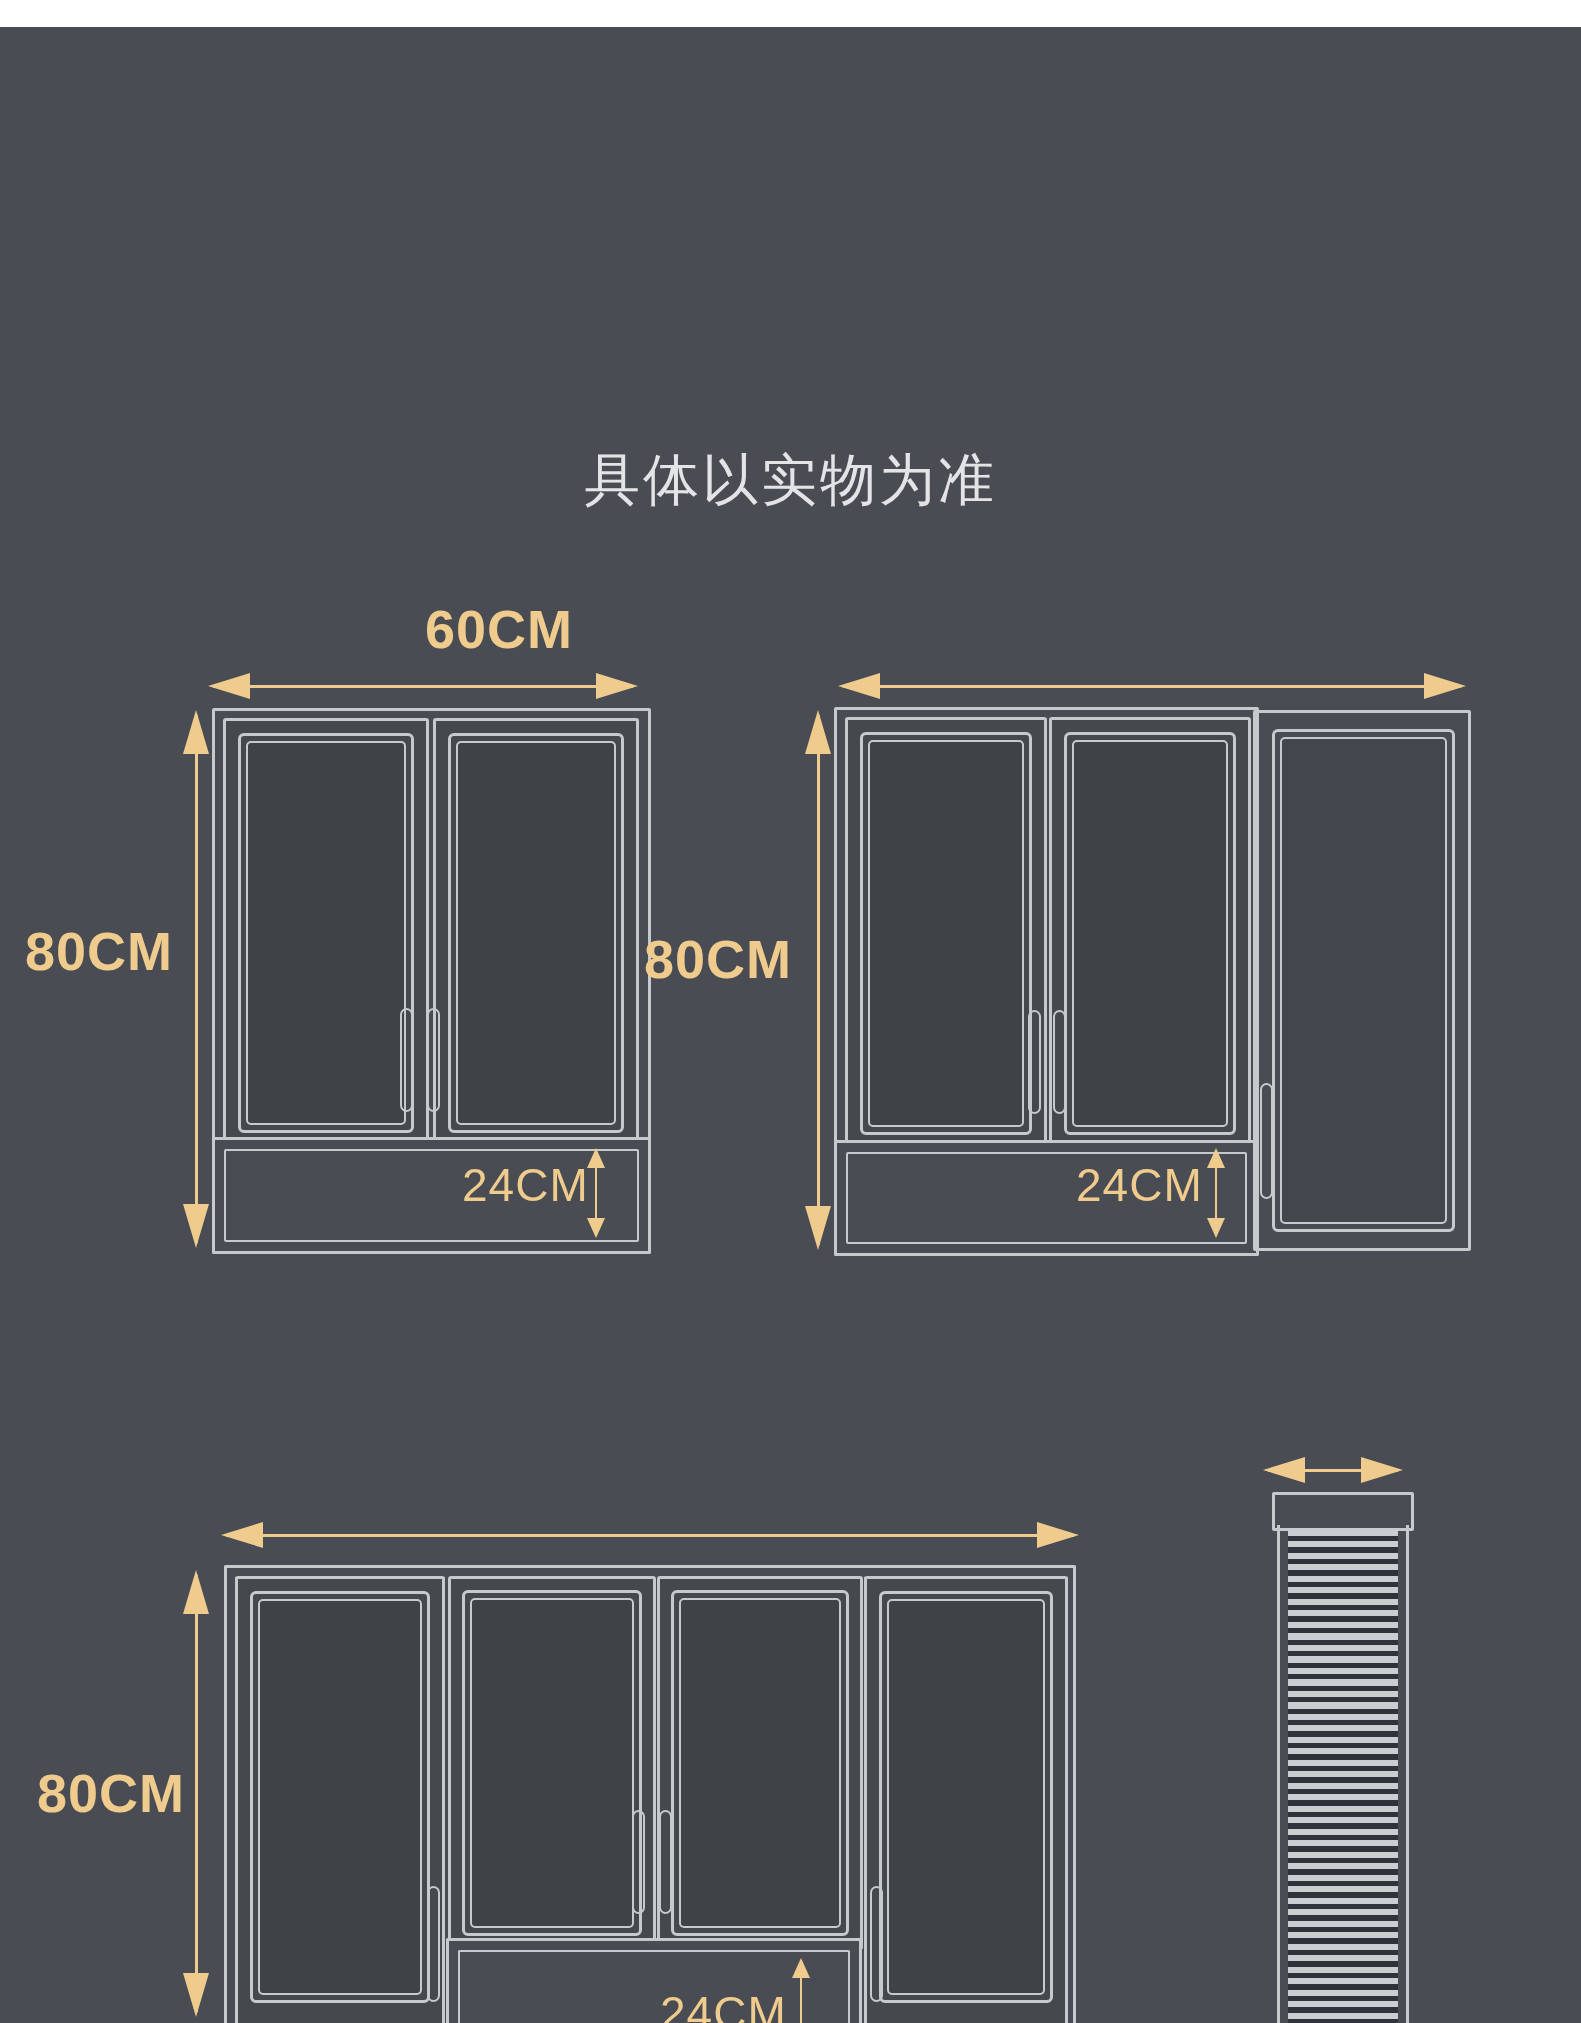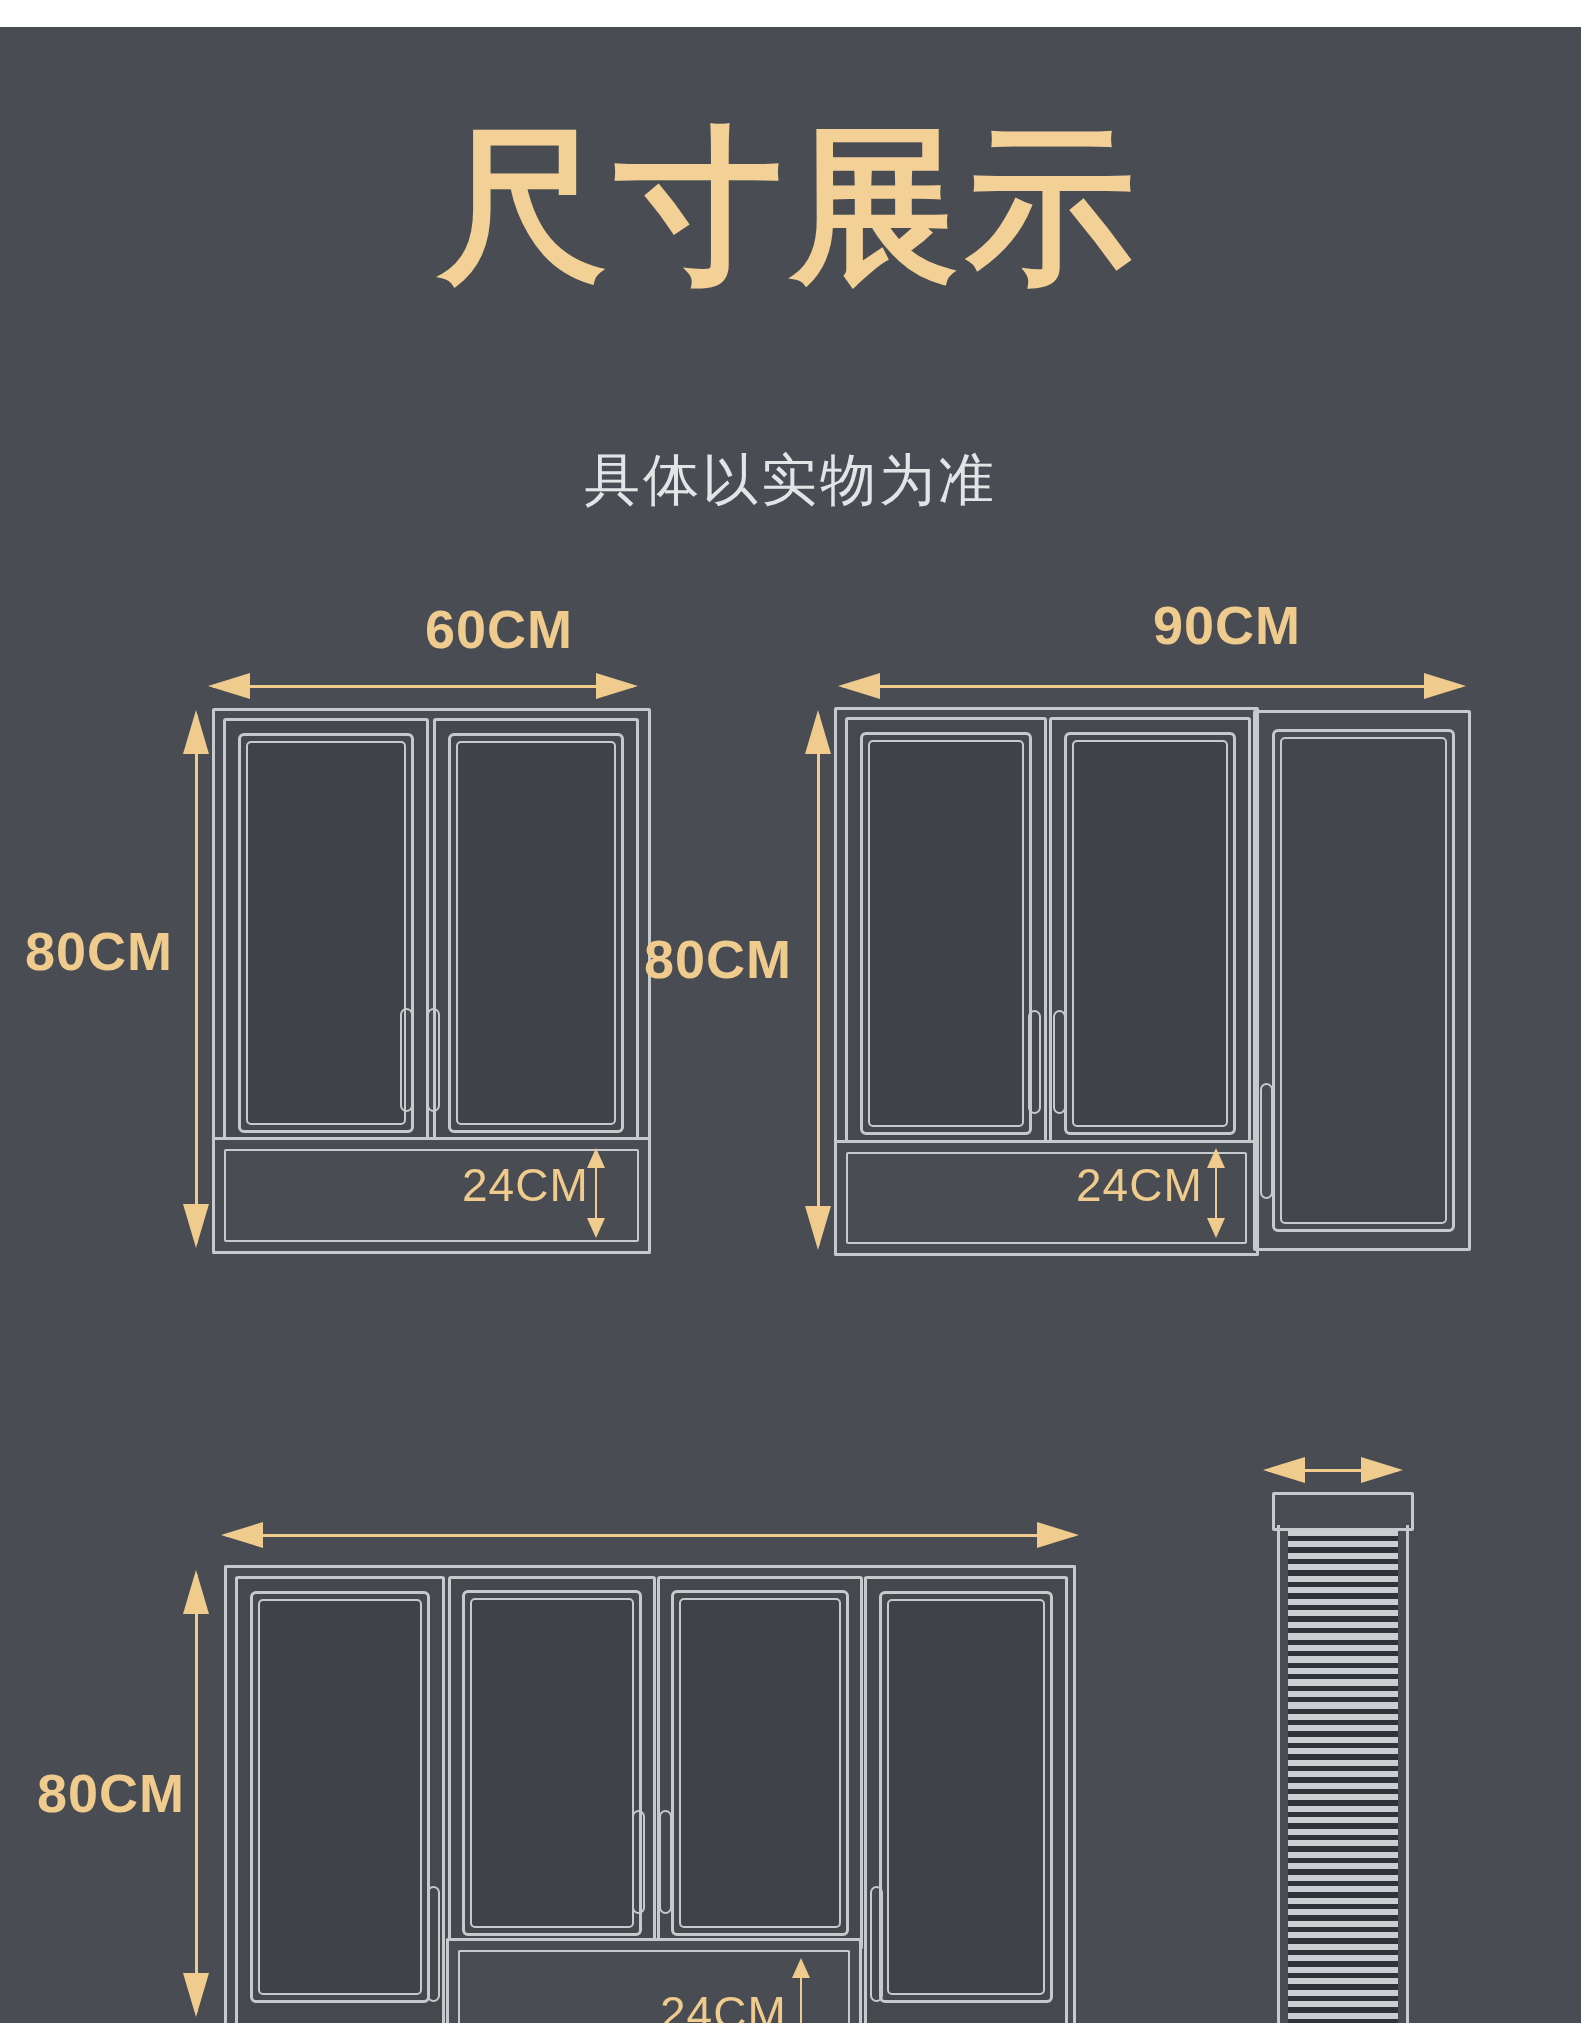--- a/index.html
+++ b/index.html
@@ -71,21 +71,20 @@
       #caced1 0px,#caced1 6px,var(--slat-dark) 6px,var(--slat-dark) 11.5px);
   }
   i{display:block;}
 </style>
 </head>
 <body>
 
 <div class="canvas">
   <div class="topstrip"></div>
 
-  <div class="title">尺寸展示</div>
   <div class="subtitle sub2">具体以实物为准</div>
 
   <div class="dim" style="left:273px;top:602px;width:300px;">60CM</div>
   <div class="harrow" style="left:208px;top:672px;width:430px;">
     <i class="hline"></i>
     <i class="head-l"></i>
     <i class="head-r"></i>
   </div>
   <div class="dim" style="left:13px;top:924px;width:160px;">80CM</div>
   <div class="varrow" style="left:182px;top:710px;height:538px;">
@@ -111,21 +110,20 @@
       <div class="drawer-in"></div>
     </div>
   </div>
   <div class="dim sm" style="left:462px;top:1162px;width:124px;">24CM</div>
   <div class="varrow sm" style="left:587px;top:1148px;height:90px;">
     <i class="vline"></i>
     <i class="head-t"></i>
     <i class="head-b"></i>
   </div>
 
-  <div class="dim" style="left:1001px;top:598px;width:300px;">90CM</div>
   <div class="harrow" style="left:838px;top:672px;width:628px;">
     <i class="hline"></i>
     <i class="head-l"></i>
     <i class="head-r"></i>
   </div>
   <div class="dim" style="left:632px;top:932px;width:160px;">80CM</div>
   <div class="varrow" style="left:804px;top:710px;height:540px;">
     <i class="vline"></i>
     <i class="head-t"></i>
     <i class="head-b"></i>

